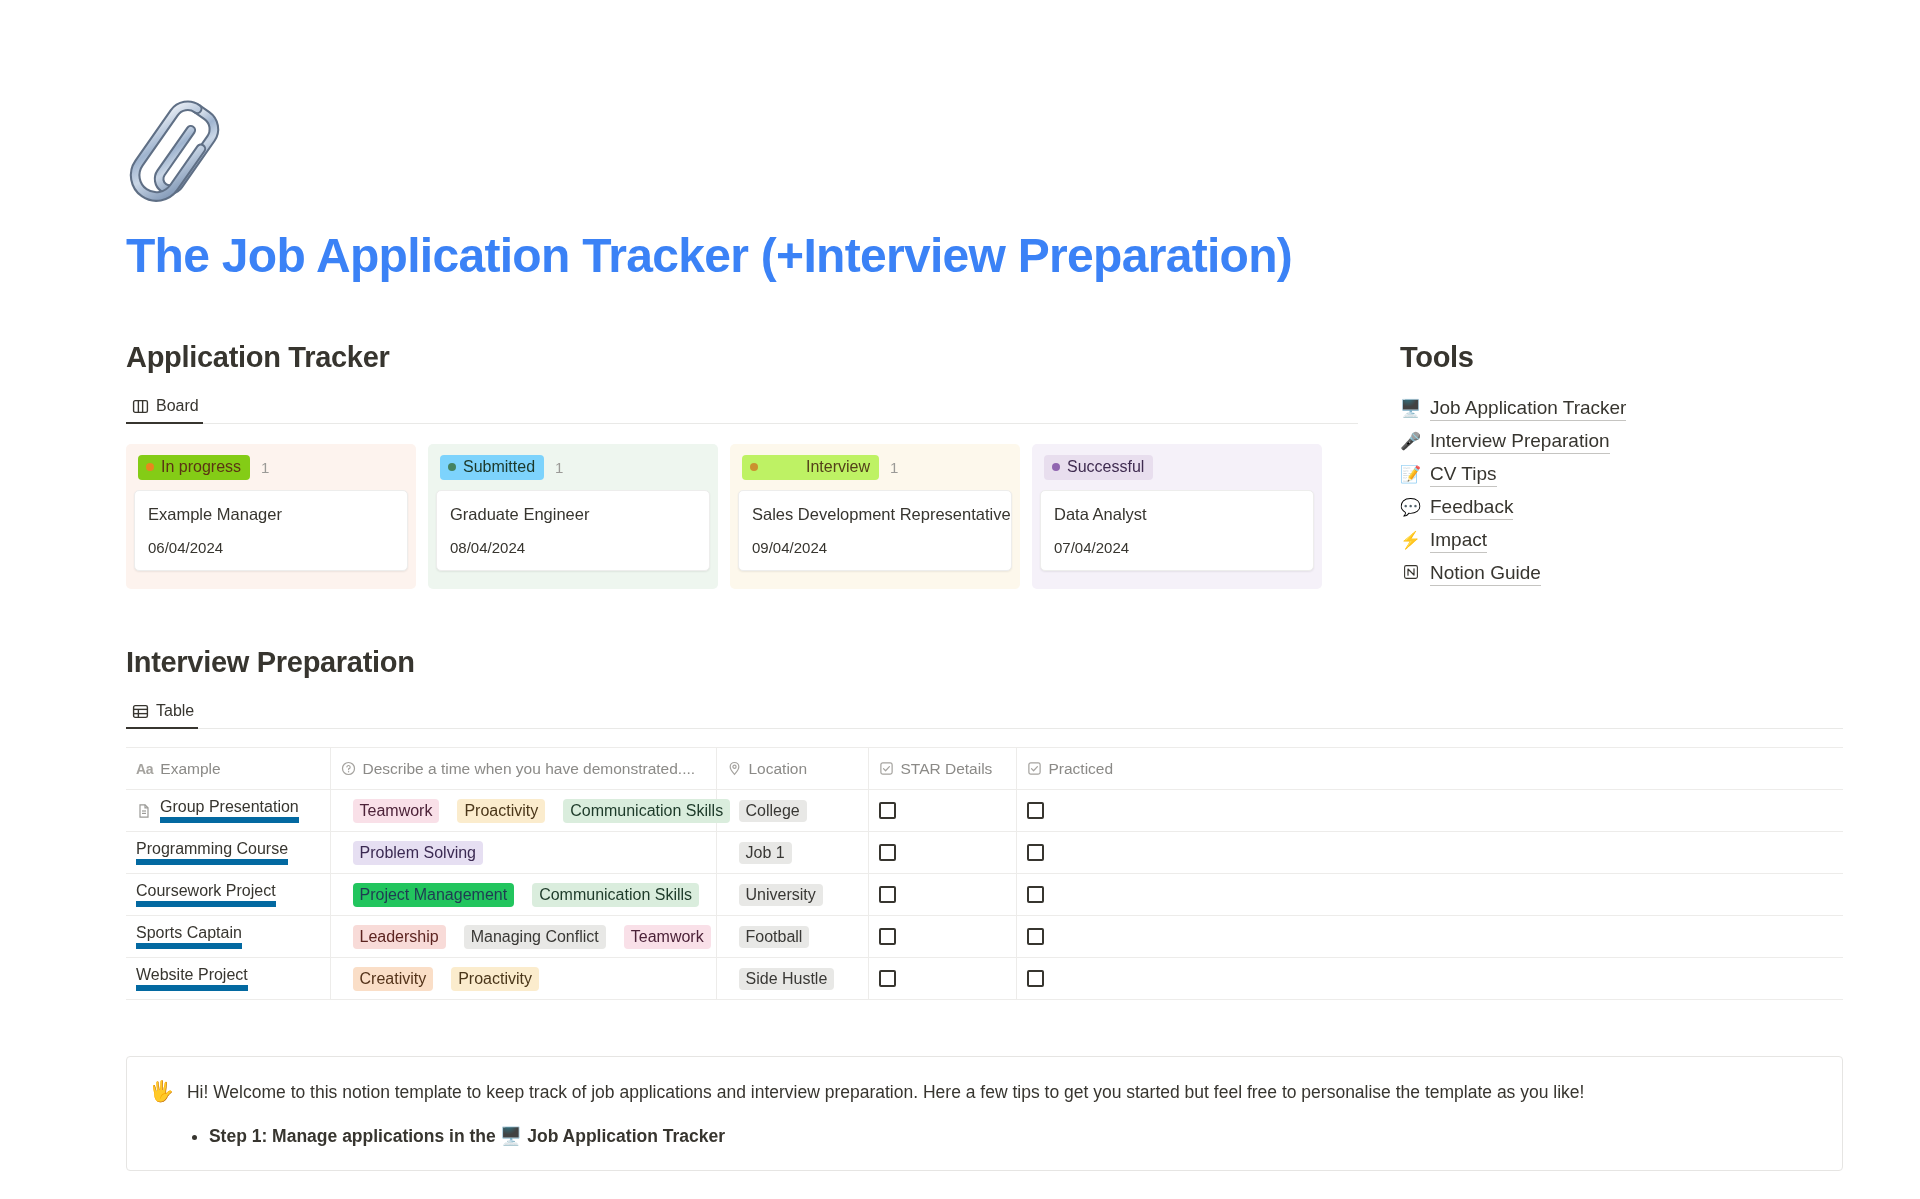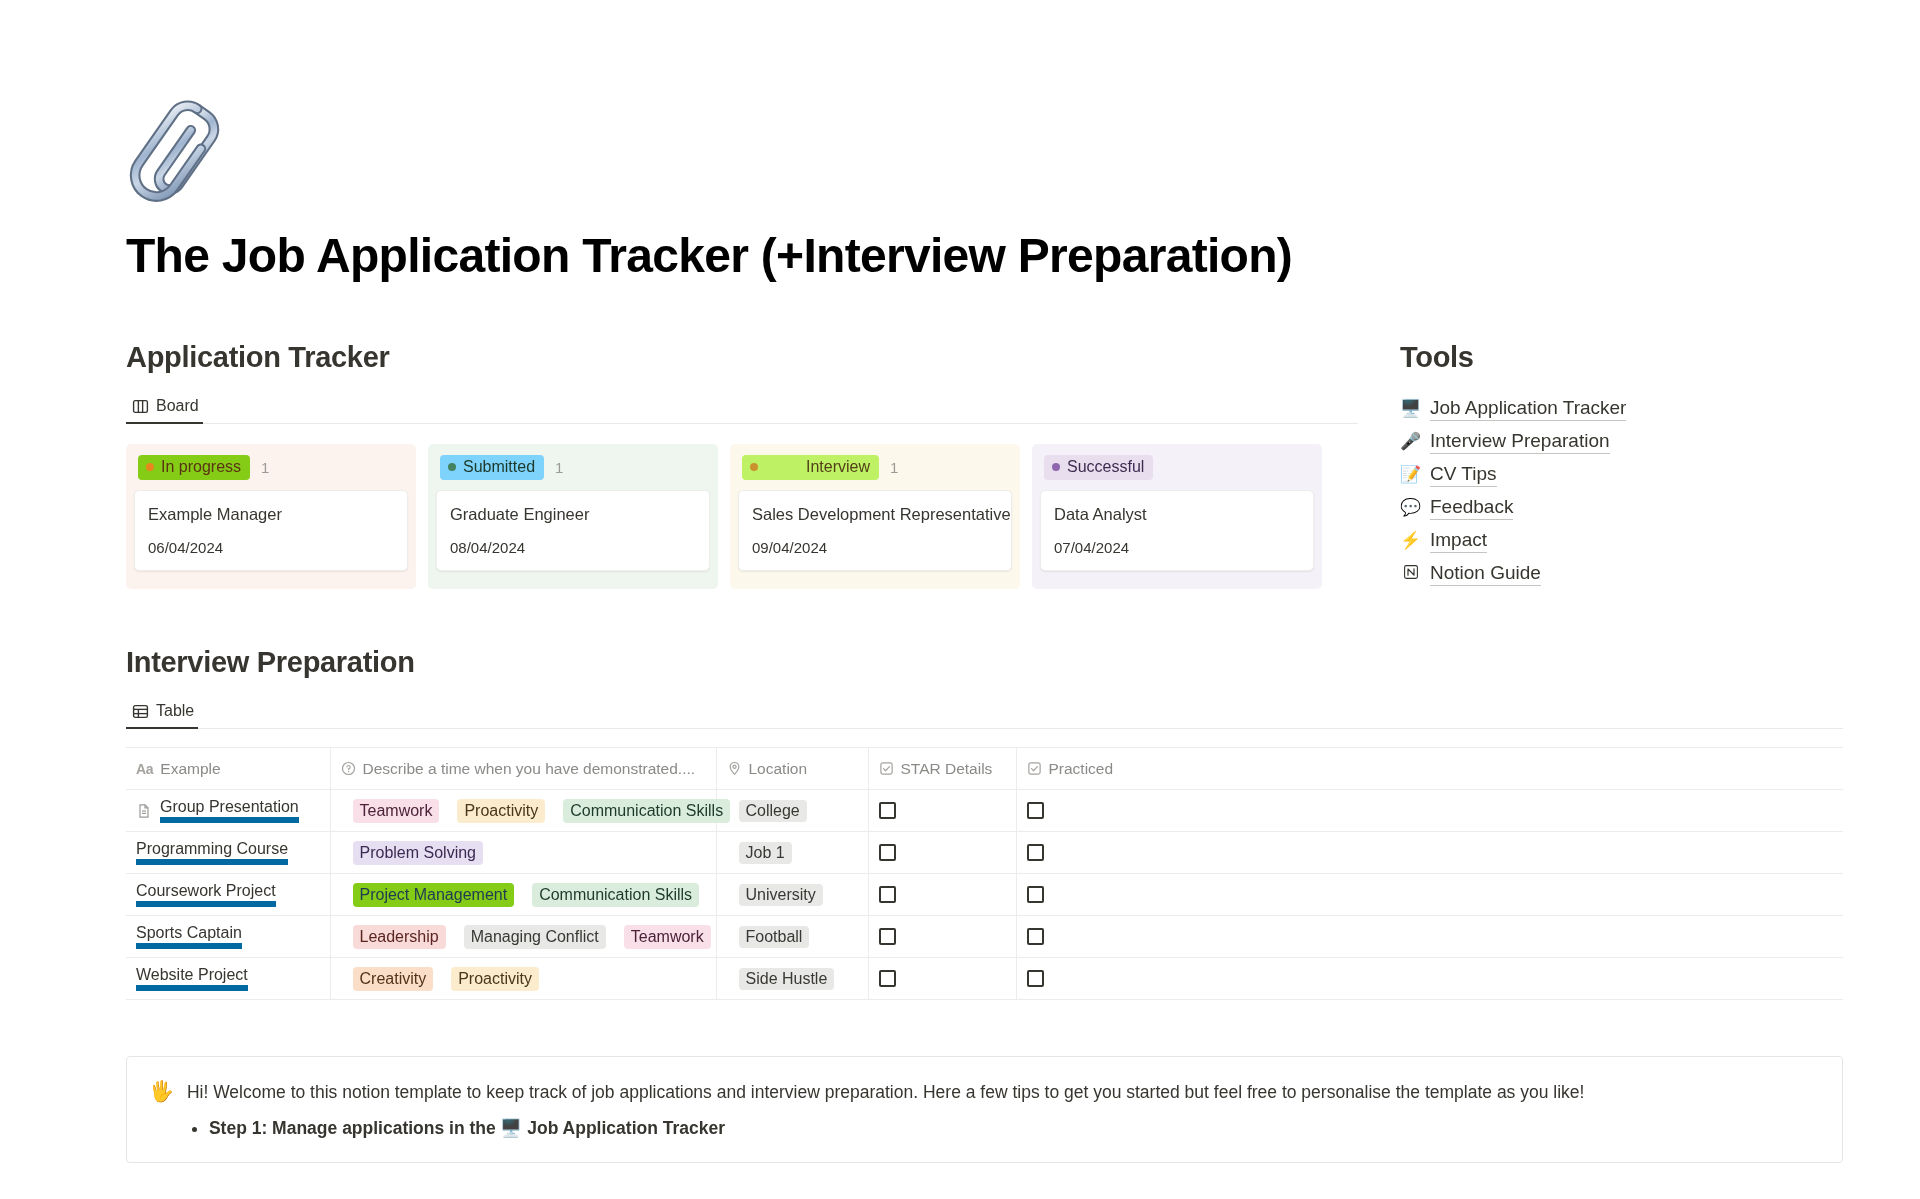--- a/index.html
+++ b/index.html
@@ -28,21 +28,21 @@
     width: 118px;
     height: 118px;
     display: block;
     margin-bottom: 14px;
   }
   .page-title {
     font-size: 48px;
     font-weight: bold;
     letter-spacing: -0.7px;
     line-height: 1.15;
-    color: #000000;
+    color: #3b82f6;
     margin-bottom: 58px;
     white-space: nowrap;
   }
 
   
   .columns {
     display: flex;
     align-items: flex-start;
   }
   .col-left { width: 1232px; flex: 0 0 1232px; }
@@ -210,21 +210,21 @@
     padding: 2px 7px 3px 7px;
     font-size: 16px;
     line-height: 19px;
     white-space: nowrap;
     margin-left: 12px;
   }
   .t-pink   { background: #f9e0e8; color: #4c2238; }
   .t-yellow { background: #fbeccd; color: #4a3619; }
   .t-green  { background: #daeddd; color: #1d3a29; }
   .t-purple { background: #e6dff2; color: #3b2a52; }
-  .t-blue   { background: #84cc16; color: #1f3b52; }
+  .t-blue   { background: #22c55e; color: #1f3b52; }
   .t-red    { background: #f8dbd8; color: #5c2420; }
   .t-gray   { background: #e8e8e6; color: #393835; }
   .t-orange { background: #fadec7; color: #54331a; }
 
   .checkbox {
     width: 17px;
     height: 17px;
     border: 2px solid #37352f;
     border-radius: 2px;
     background: #ffffff;
@@ -239,21 +239,21 @@
     border: 1px solid #e6e5e3;
     border-radius: 4px;
     background: #ffffff;
     padding: 20px 22px 18px 22px;
     display: flex;
     gap: 13px;
     align-items: flex-start;
   }
   .callout-emoji { font-size: 20px; line-height: 28px; flex: 0 0 24px; }
   .callout-body { font-size: 17.5px; line-height: 31px; color: #37352f; }
-  .callout-list { margin-top: 5px; padding-left: 22px; }
+  .callout-list { margin-top: 13px; padding-left: 22px; }
   .callout-list li { font-size: 17.5px; line-height: 31px; font-weight: bold; }
 </style>
 </head>
 <body>
 
 <div class="page">
   <div class="content">
 
     <svg class="page-icon" viewBox="0 0 100 100">
       <defs>

